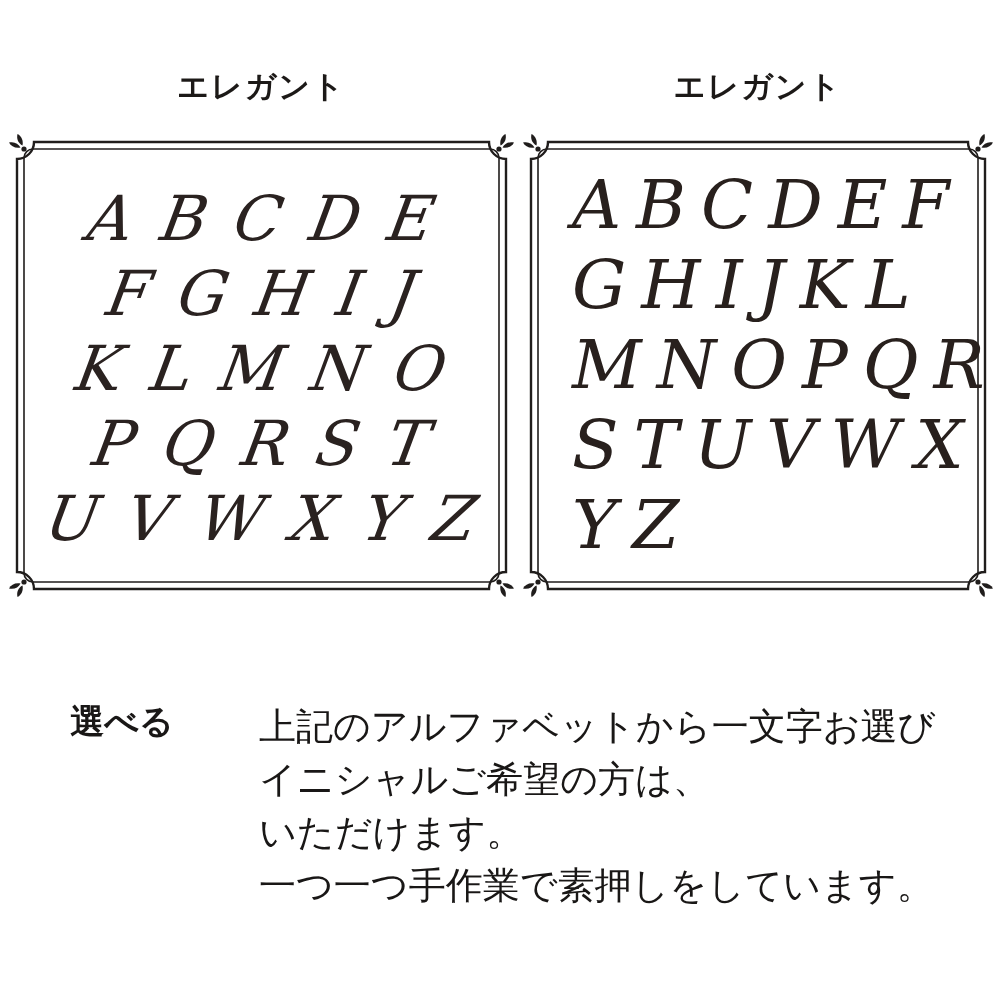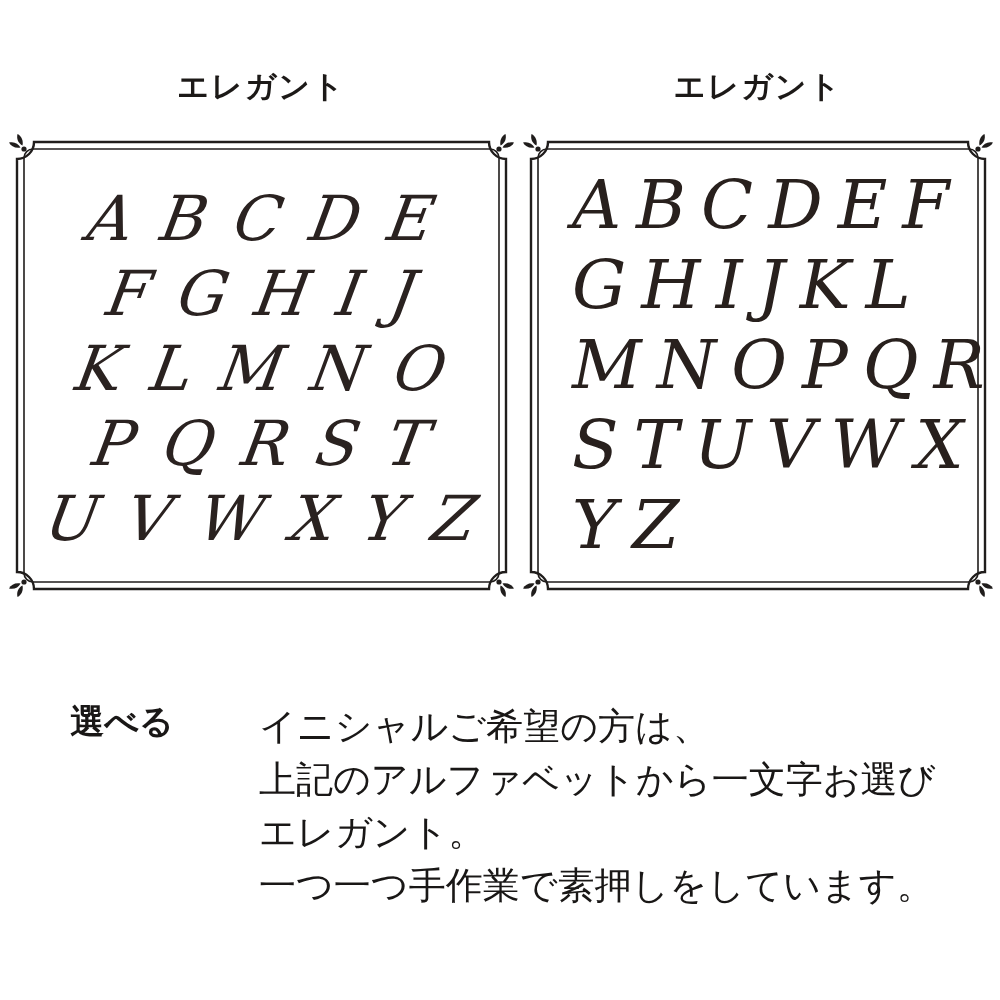--- a/index.html
+++ b/index.html
@@ -232,17 +232,17 @@
         <span class="letter">Y</span>
         <span class="letter">Z</span>
       </div>
     </div>
 </div>
 
 <div class="footer-label">
   <div>選べる</div>
 </div>
 <div class="footer-desc">
+  <div>上記のアルファベットから一文字お選び</div>
   <div>イニシャルご希望の方は、</div>
-  <div>上記のアルファベットから一文字お選び</div>
-  <div>エレガント。</div>
+  <div>いただけます。</div>
   <div>一つ一つ手作業で素押しをしています。</div>
 </div>
 
 </body></html>

